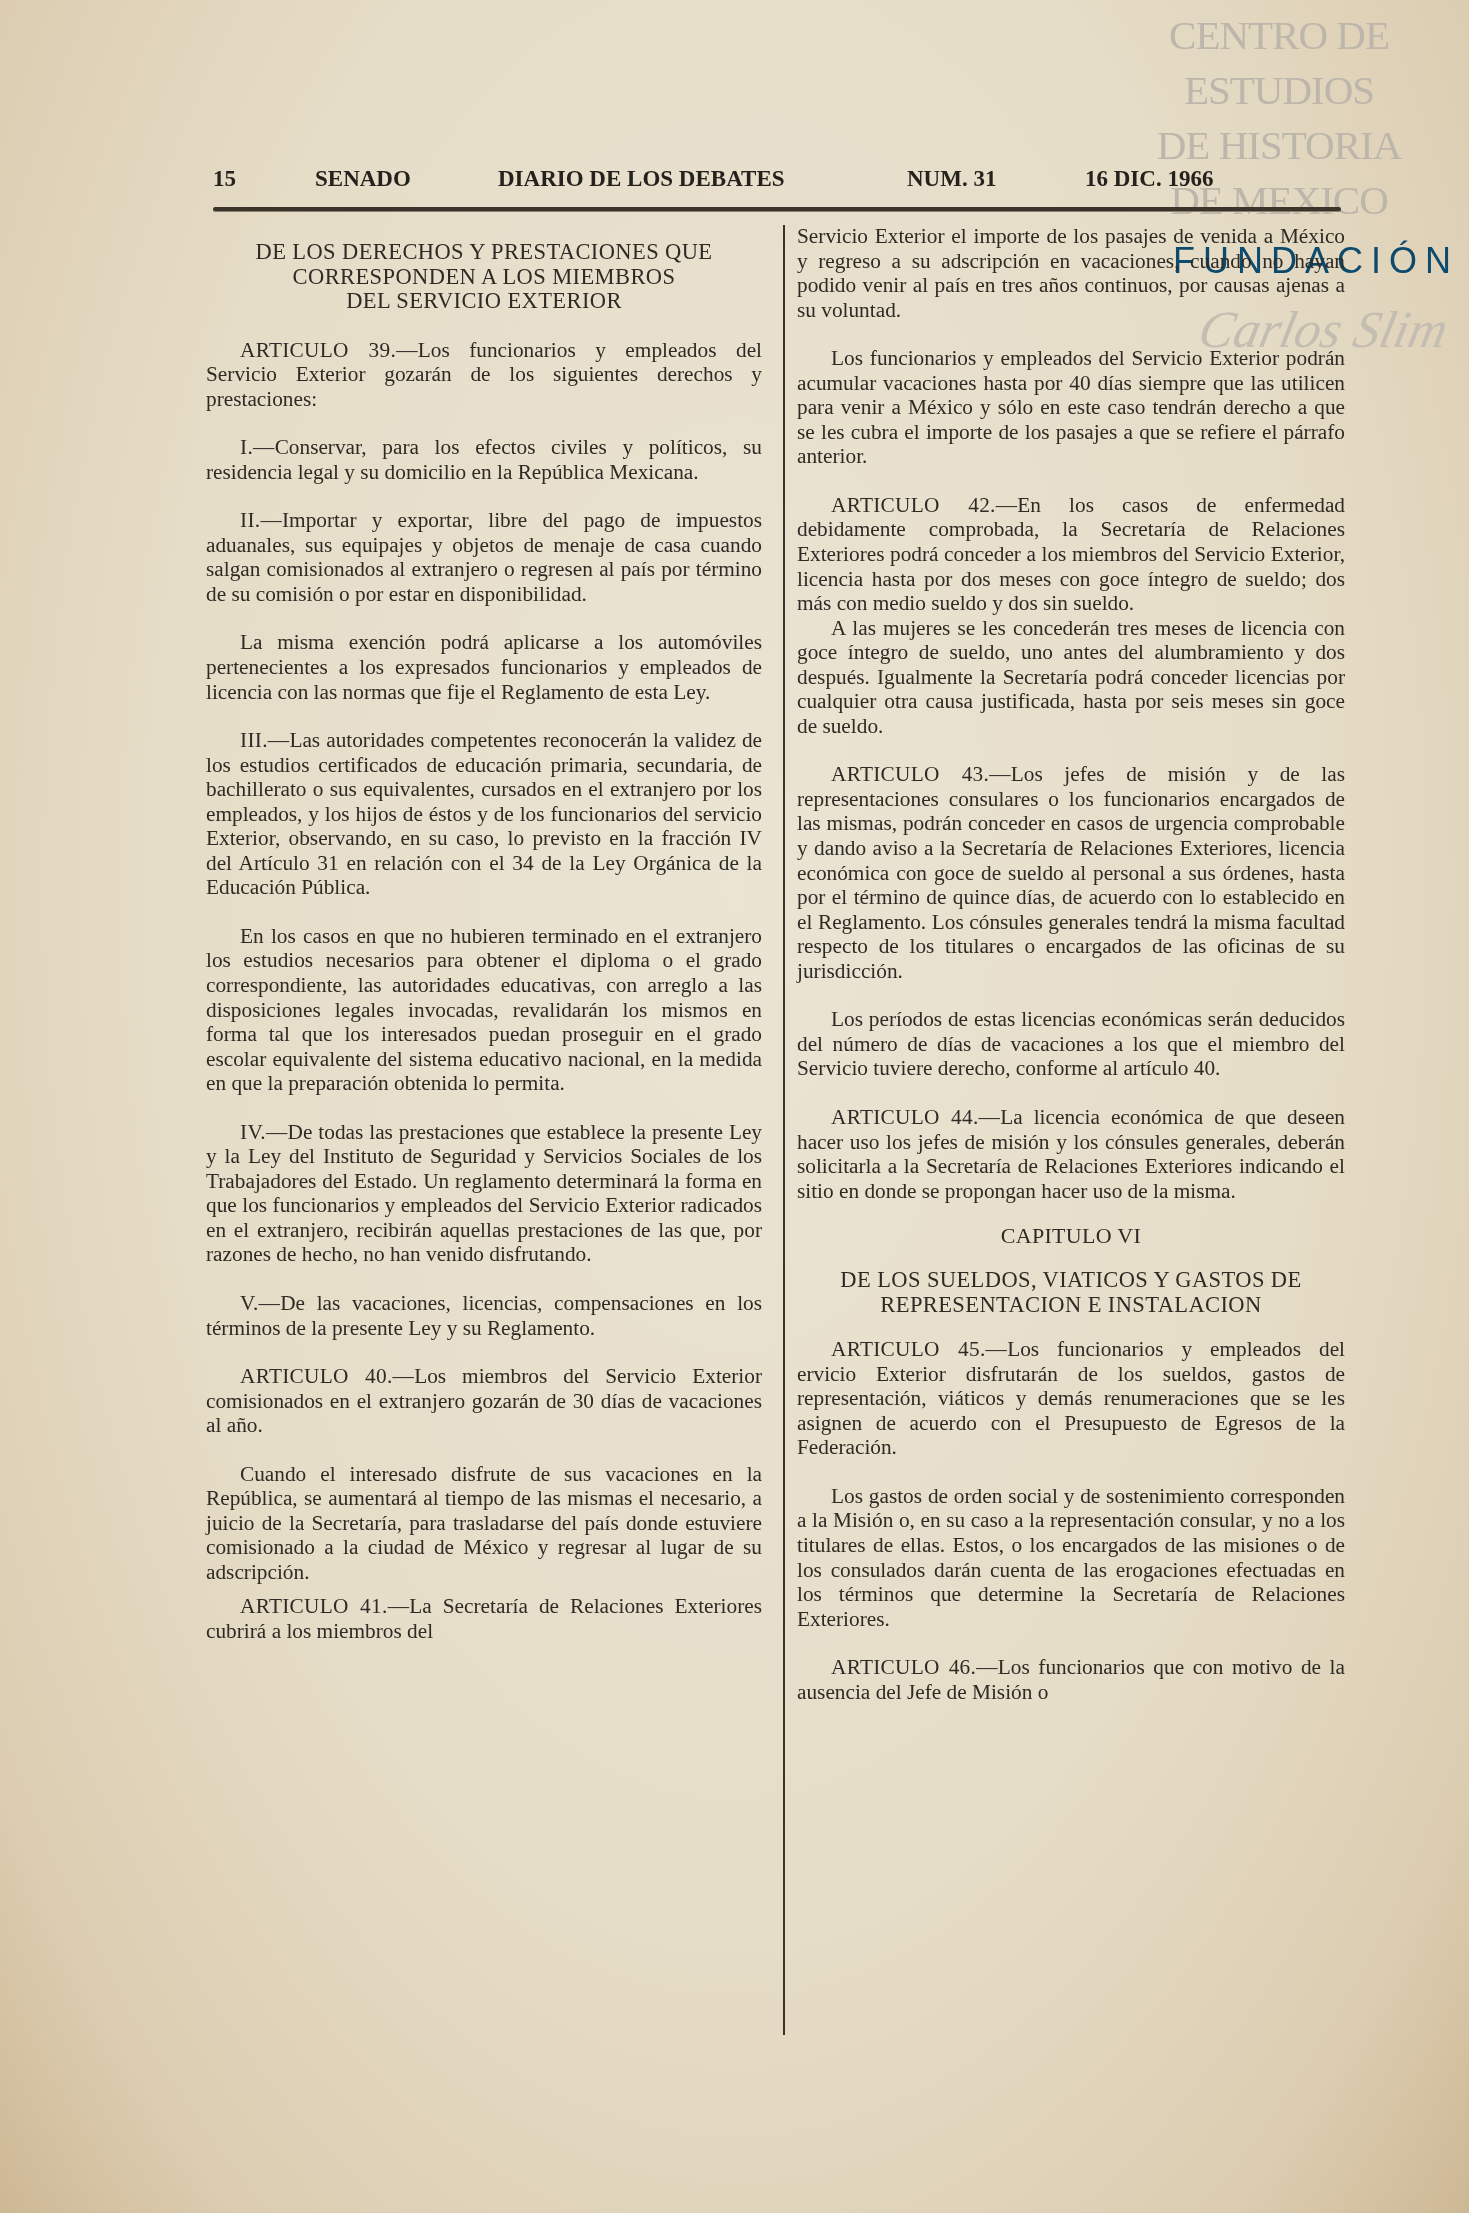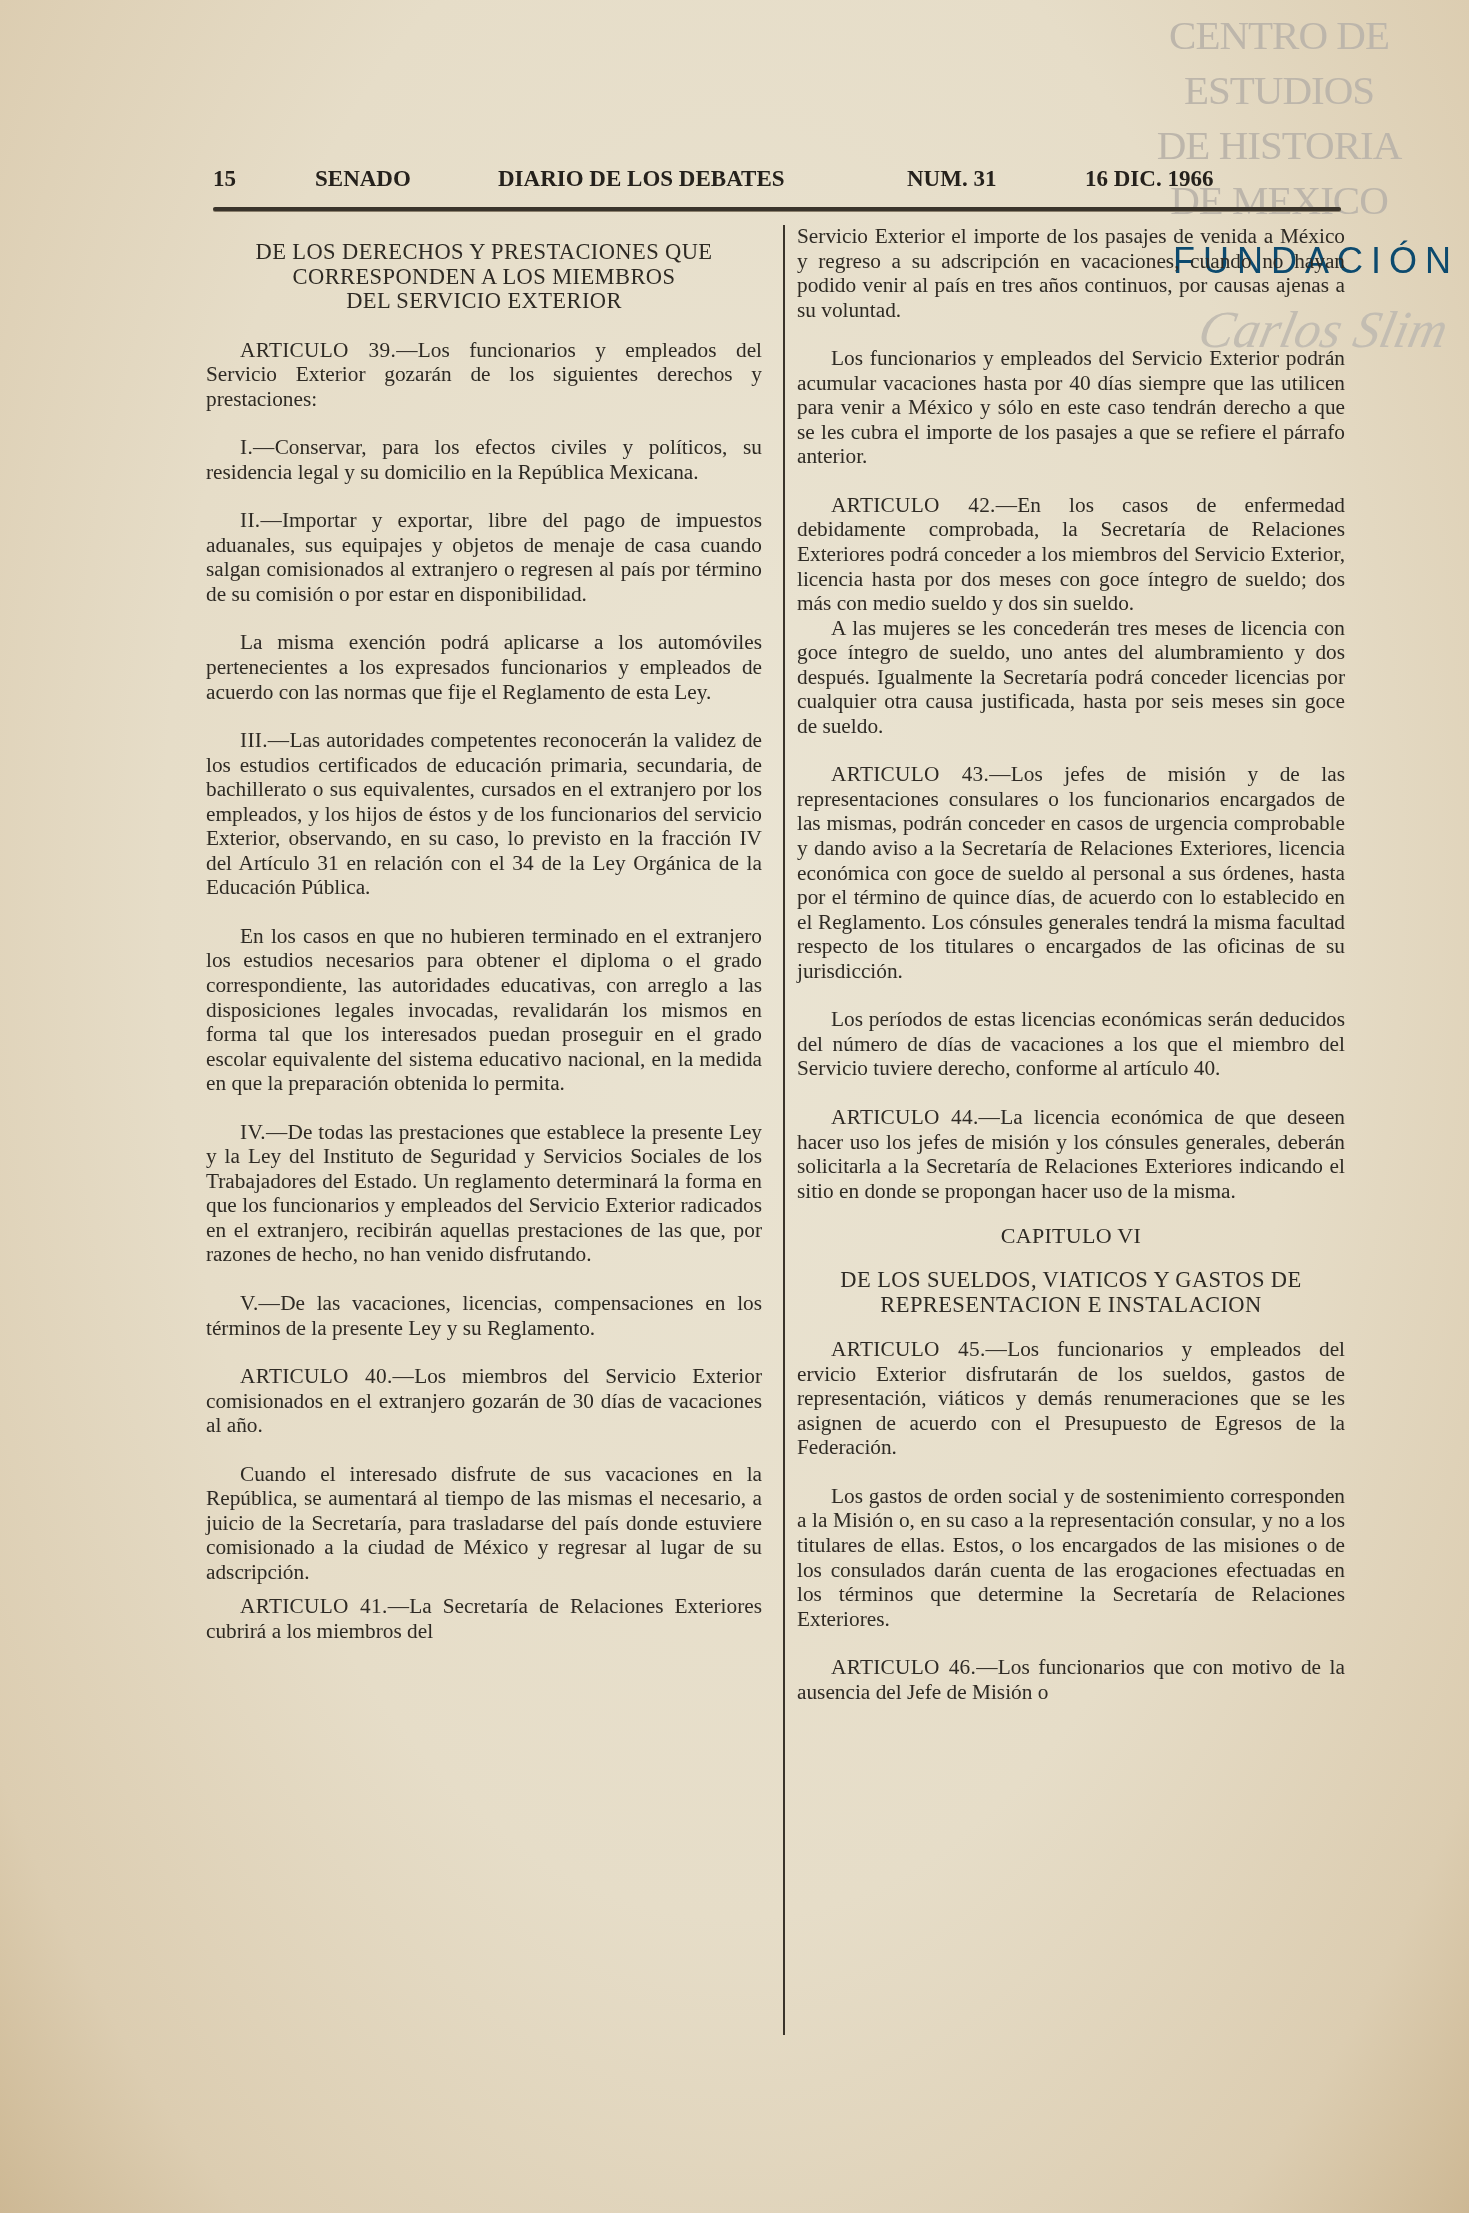--- a/index.html
+++ b/index.html
@@ -68,21 +68,21 @@
       <div>DEL SERVICIO EXTERIOR</div>
     </div>
     <div class="gap" style="height:24px"></div>
     <div id="left-paras">
         <p><span class="art">ARTICULO 39.—</span><span>Los funcionarios y empleados del Servicio Exterior gozarán de los siguientes derechos y prestaciones:</span></p>
         <div class="gap" style="height: 24px;"></div>
         <p><span class="art">I.—</span><span>Conservar, para los efectos civiles y políticos, su residencia legal y su domicilio en la República Mexicana.</span></p>
         <div class="gap" style="height: 24px;"></div>
         <p><span class="art">II.—</span><span>Importar y exportar, libre del pago de impuestos aduanales, sus equipajes y objetos de menaje de casa cuando salgan comisionados al extranjero o regresen al país por término de su comisión o por estar en disponibilidad.</span></p>
         <div class="gap" style="height: 24px;"></div>
-        <p><span>La misma exención podrá aplicarse a los automóviles pertenecientes a los expresados funcionarios y empleados de acuerdo con las normas que fije el Reglamento de esta Ley.</span></p>
+        <p><span>La misma exención podrá aplicarse a los automóviles pertenecientes a los expresados funcionarios y empleados de licencia con las normas que fije el Reglamento de esta Ley.</span></p>
         <div class="gap" style="height: 24px;"></div>
         <p><span class="art">III.—</span><span>Las autoridades competentes reconocerán la validez de los estudios certificados de educación primaria, secundaria, de bachillerato o sus equivalentes, cursados en el extranjero por los empleados, y los hijos de éstos y de los funcionarios del servicio Exterior, observando, en su caso, lo previsto en la fracción IV del Artículo 31 en relación con el 34 de la Ley Orgánica de la Educación Pública.</span></p>
         <div class="gap" style="height: 24px;"></div>
         <p><span>En los casos en que no hubieren terminado en el extranjero los estudios necesarios para obtener el diploma o el grado correspondiente, las autoridades educativas, con arreglo a las disposiciones legales invocadas, revalidarán los mismos en forma tal que los interesados puedan proseguir en el grado escolar equivalente del sistema educativo nacional, en la medida en que la preparación obtenida lo permita.</span></p>
         <div class="gap" style="height: 24px;"></div>
         <p><span class="art">IV.—</span><span>De todas las prestaciones que establece la presente Ley y la Ley del Instituto de Seguridad y Servicios Sociales de los Trabajadores del Estado. Un reglamento determinará la forma en que los funcionarios y empleados del Servicio Exterior radicados en el extranjero, recibirán aquellas prestaciones de las que, por razones de hecho, no han venido disfrutando.</span></p>
         <div class="gap" style="height: 24px;"></div>
         <p><span class="art">V.—</span><span>De las vacaciones, licencias, compensaciones en los términos de la presente Ley y su Reglamento.</span></p>
         <div class="gap" style="height: 24px;"></div>
         <p><span class="art">ARTICULO 40.—</span><span>Los miembros del Servicio Exterior comisionados en el extranjero gozarán de 30 días de vacaciones al año.</span></p>

